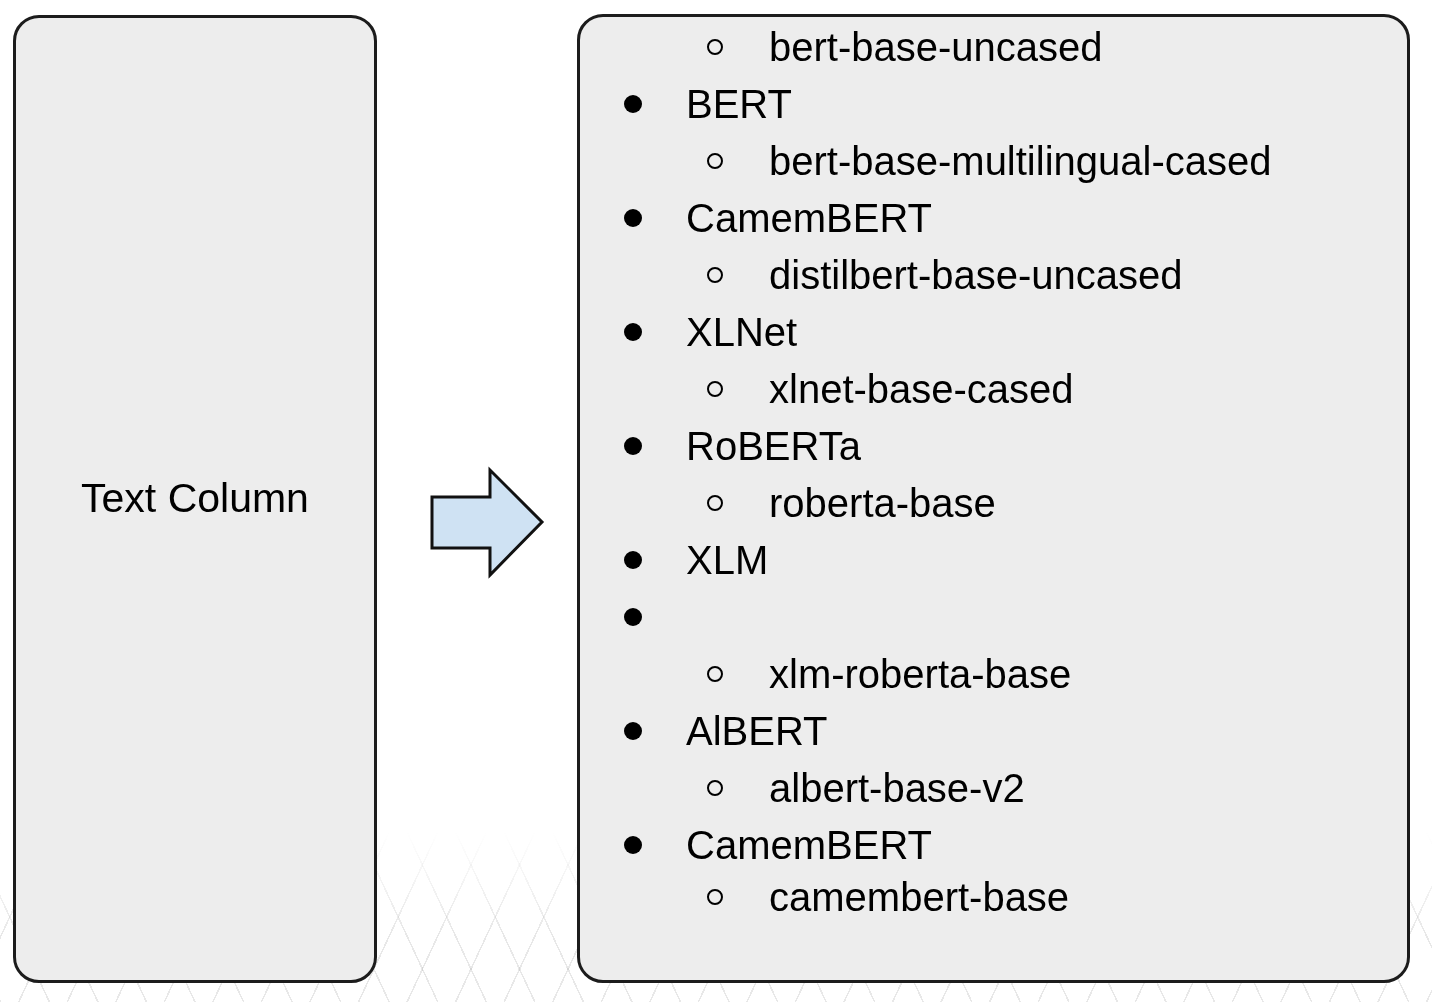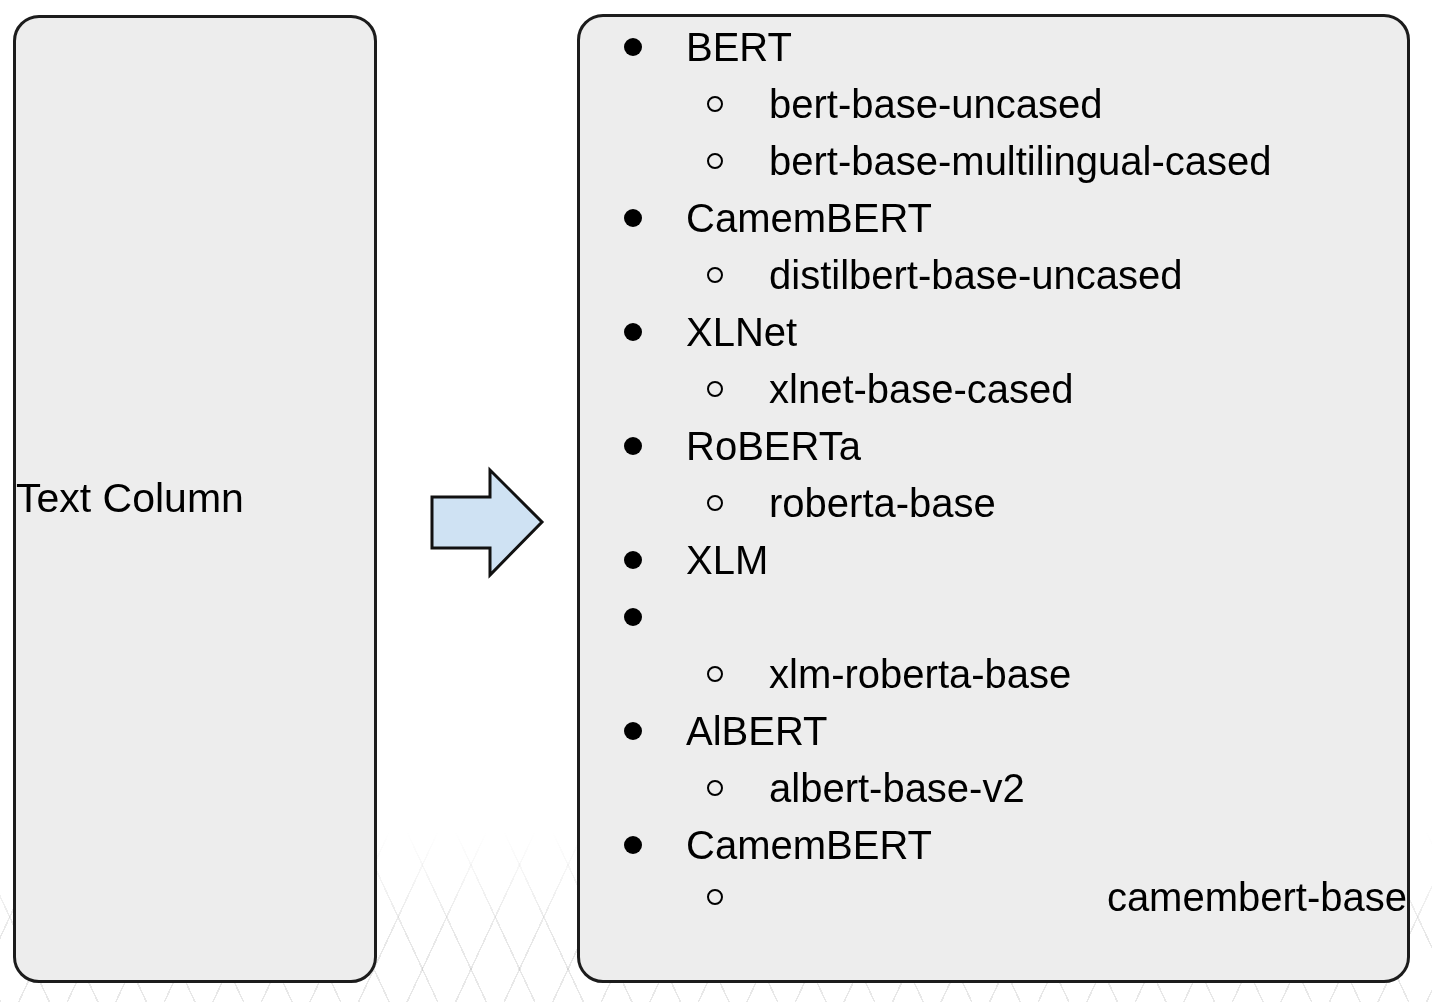--- a/index.html
+++ b/index.html
@@ -27,38 +27,38 @@
     position: absolute;
     background: #ededed;
     border: 3px solid #1c1c1c;
     border-radius: 26px;
     box-sizing: border-box;
     z-index: 1;
   }
 
   .left-box {
     left: 13px; top: 15px; width: 364px; height: 968px;
-    display: flex; align-items: center; justify-content: flex-start;
+    display: flex; align-items: center; justify-content: center;
   }
   .left-box .label { font-size: 41px; line-height: 1.2; }
 
   .right-box {
     left: 577px; top: 14px; width: 833px; height: 969px;
     overflow: hidden;
   }
 
   .model-list { padding-top: 1px; }
   .row {
     display: flex; align-items: center;
     height: 57px;
     font-size: 40px;
     line-height: 1.1;
     white-space: nowrap;
   }
-  .row:last-child { height: 47px; justify-content: space-between; }
+  .row:last-child { height: 47px; }
   .row.family  { padding-left: 44px;  }
   .row.variant { padding-left: 127px; }
 
   .bullet-filled {
     flex: 0 0 auto;
     width: 18px; height: 18px; border-radius: 50%;
     background: #000;
     margin-right: 44px;
   }
   .bullet-hollow {
@@ -80,27 +80,27 @@
   <span class="label">Text Column</span>
 </div>
 
 <svg class="arrow-svg" width="120" height="115" viewBox="0 0 120 115">
   <polygon points="4,33 62,33 62,6 114,58 62,111 62,84 4,84" stroke="#111111" stroke-width="3" stroke-linejoin="miter" fill="#cfe2f3"></polygon>
 </svg>
 
 <div class="box right-box">
   <div class="model-list">
 
+    <div class="row variant">
+      <span class="bullet-hollow"></span>
+      <span>bert-base-uncased</span>
+    </div>
     <div class="row family">
       <span class="bullet-filled"></span>
       <span>BERT</span>
-    </div>
-    <div class="row variant">
-      <span class="bullet-hollow"></span>
-      <span>bert-base-uncased</span>
     </div>
     <div class="row variant">
       <span class="bullet-hollow"></span>
       <span>bert-base-multilingual-cased</span>
     </div>
 
     <div class="row family">
       <span class="bullet-filled"></span>
       <span>CamemBERT</span>
     </div>

